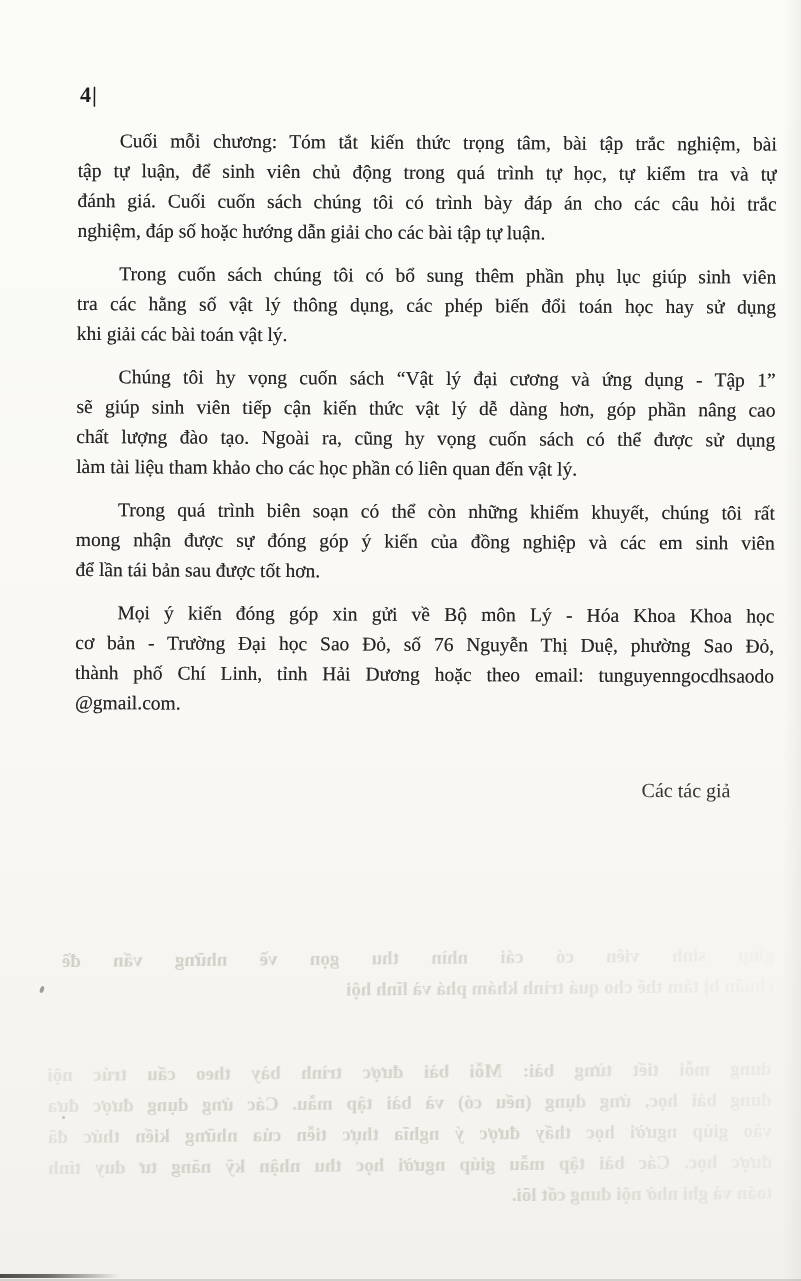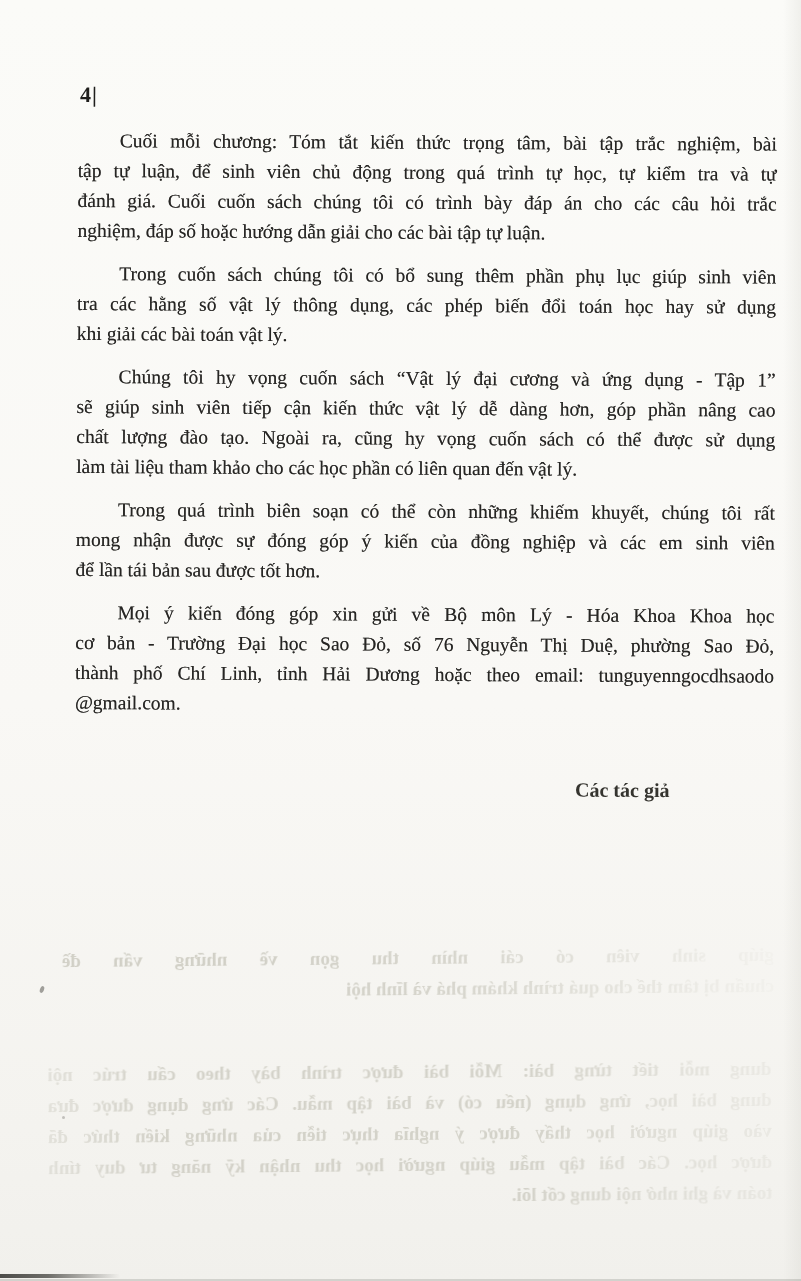--- a/index.html
+++ b/index.html
@@ -57,23 +57,23 @@
     position: absolute;
     left: 78px;
     top: 776px;
     width: 699px;
     text-align: right;
     padding-right: 0;
     box-sizing: border-box;
   }
   .signature .sig-inner {
     display: inline-block;
-    margin-right: 104px;
+    margin-right: 43px;
     font-size: 20px;
-    font-weight: bold;
+    font-weight: normal;
     color: #35342f;
   }
   .bleed {
     position: absolute;
     transform: scaleX(-1) rotate(0.5deg);
     filter: blur(0.7px);
     font-weight: bold;
     color: #a09e8d;
     pointer-events: none;
   }

